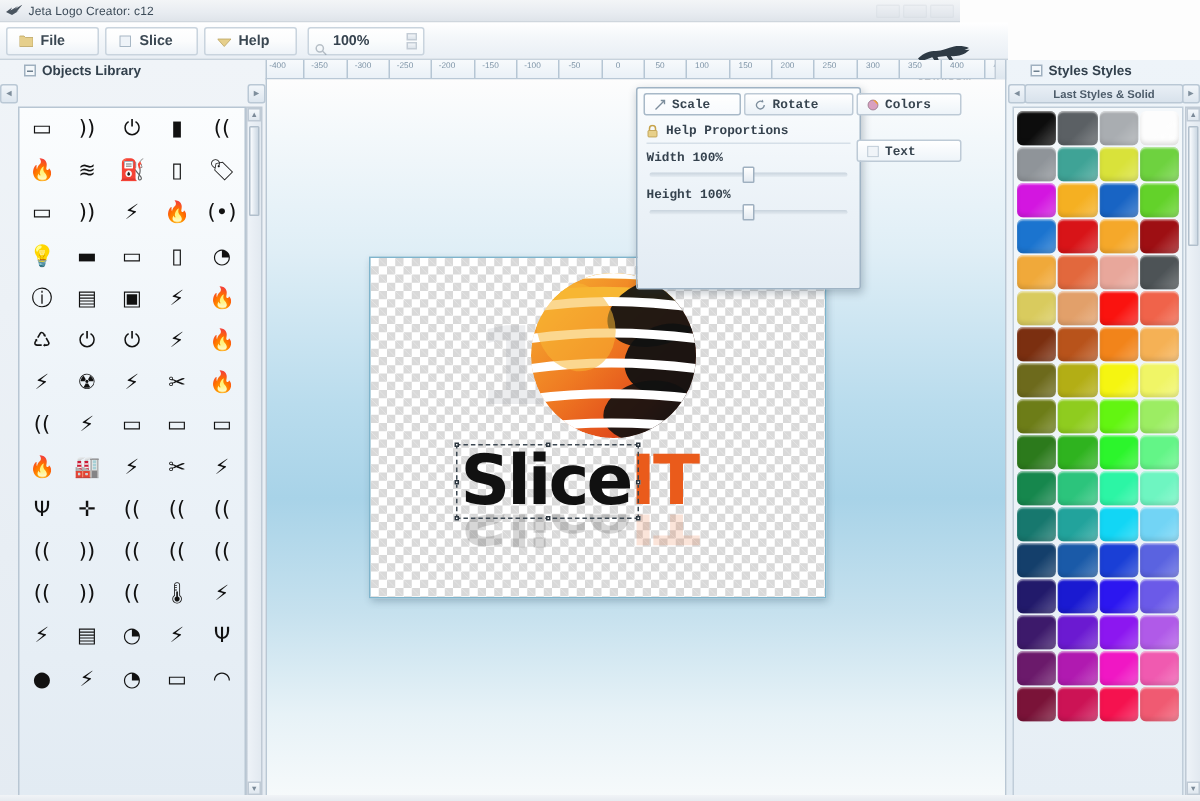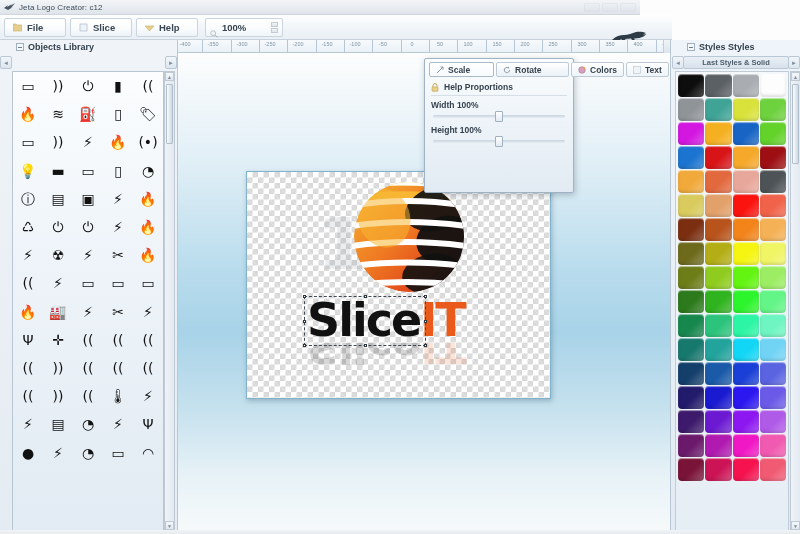--- a/index.html
+++ b/index.html
@@ -228,32 +228,32 @@
     border: 1px solid #9fb3c4;
     box-shadow: 1px 2px 6px rgba(30,50,70,.28);
     border-radius: 2px;
   }
   .dialog-head {
     height: 15px; display: flex; align-items: center; gap: 4px;
     padding-left: 5px; font-size: 8.5px; font-weight: bold; color: #2f3d48;
     border-bottom: 1px solid #d2dce5;
   }
   .dlg-ico { width: 8px; height: 8px; flex: 0 0 auto; }
-  .dlg-body { position: relative; padding: 3px 4px 0 4px; }
+  .dlg-body { position: relative; padding: 3px 4px 0 4px; font-family: Liberation Mono, monospace; }
   .tab-row { display: flex; gap: 0; }
   .dlg-tab {
     height: 15px; display: flex; align-items: center; gap: 4px;
     padding: 0 6px; font-size: 8.5px; font-weight: bold; color: #37444f;
     border: 1px solid #bdcad6; border-radius: 2px;
     background: linear-gradient(to bottom,#ffffff,#eaf1f7);
   }
   .dlg-tab.active { background: linear-gradient(to bottom,#ffffff,#f7fafd); border-color: #a8b9c8; }
   .dlg-btn-col {
     position: absolute; right: -68px; top: 3px; width: 70px;
-    display: flex; gap: 2px;
+    display: flex; flex-direction: column; gap: 16px;
   }
   .dlg-sidebtn {
     height: 15px; display: flex; align-items: center; gap: 4px;
     padding: 0 6px; font-size: 8.5px; font-weight: bold; color: #37444f;
     border: 1px solid #bdcad6; border-radius: 2px;
     background: linear-gradient(to bottom,#ffffff,#eef4f9);
   }
   .keep-row {
     display: flex; align-items: center; gap: 5px;
     margin: 5px 0 3px 2px; font-size: 8.5px; font-weight: bold; color: #35424e;

